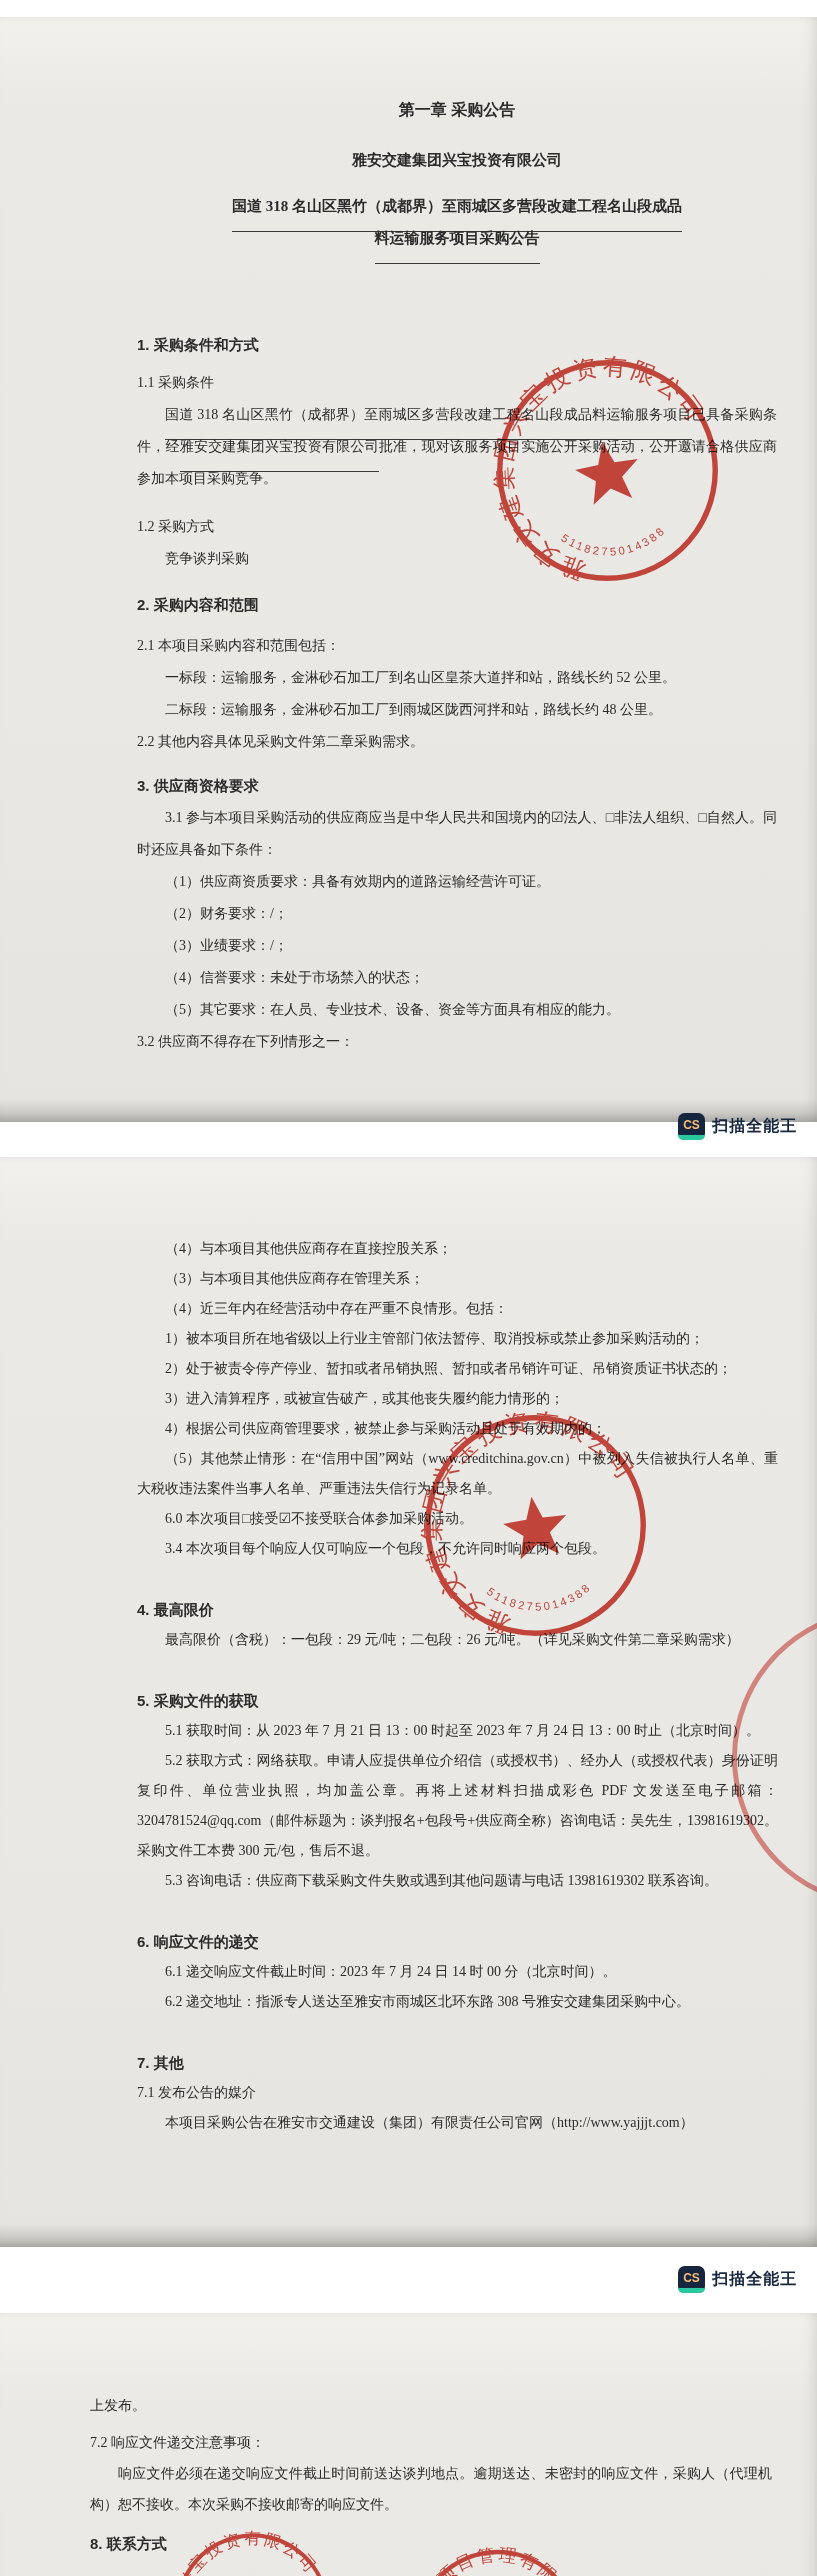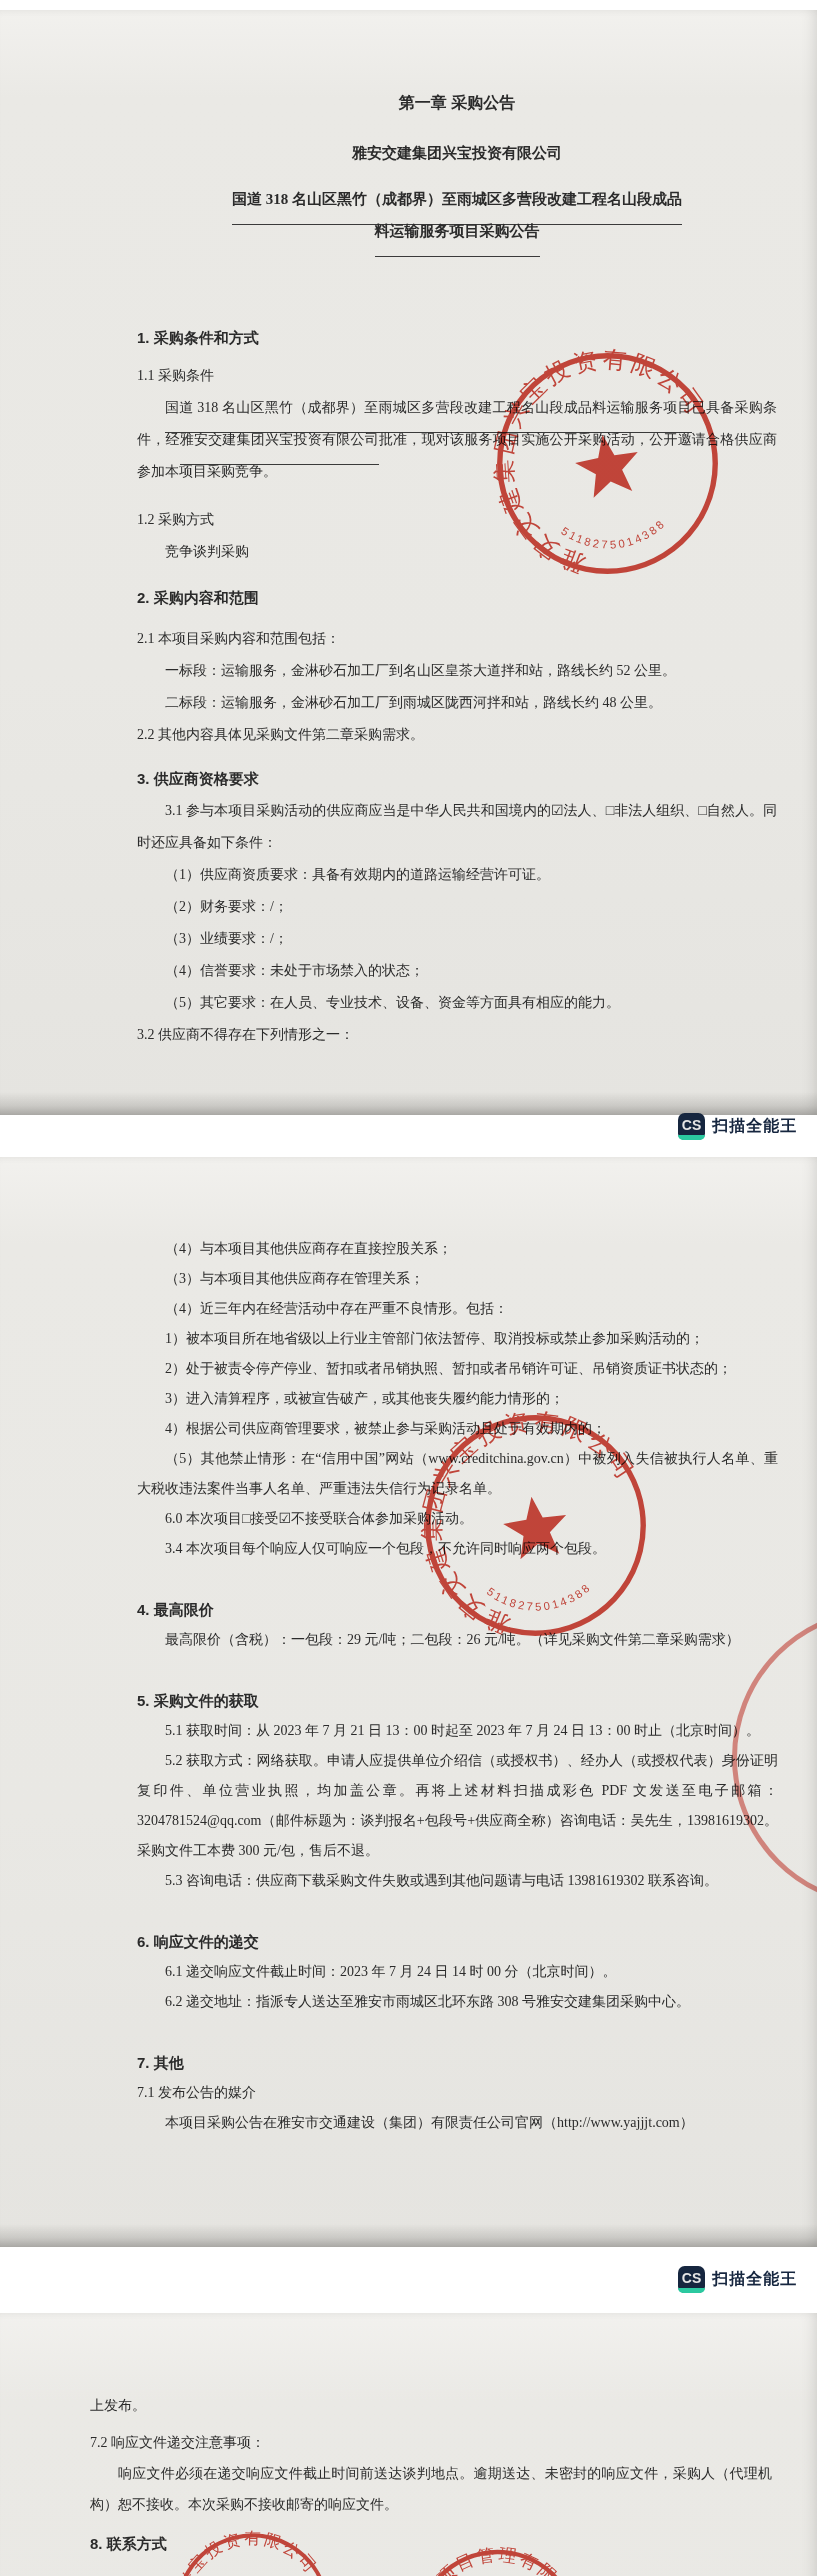--- a/index.html
+++ b/index.html
@@ -3,21 +3,21 @@
 <meta charset="utf-8">
 <style>
   html,body{margin:0;padding:0;}
   body{width:818px;height:3470px;position:relative;background:#ffffff;
        font-family:"Liberation Serif", serif;color:#2b2b2b;overflow:hidden;}
   .page{position:absolute;left:0;width:818px;overflow:hidden;
         background:linear-gradient(180deg,#f2f1ee 0%,#eae9e5 8%,#e9e8e4 60%,#e5e4e0 100%);
         box-shadow:inset -10.3px 0 15.5px -9.3px rgba(0,0,0,.16), inset 0 5.2px 9.3px -6.2px rgba(0,0,0,.06);}
   .page::after{content:"";position:absolute;left:0;right:0;bottom:0;height:23px;
         background:linear-gradient(to bottom, rgba(80,78,74,0) 0%, rgba(80,78,74,.18) 60%, rgba(60,58,55,.34) 100%);}
-  .page1{top:10px;height:1105px;}
+  .page1{top:17px;height:1105px;}
   .page2{top:1157px;height:1090px;}
   .page3{top:2313px;height:1110px;}
   .inner{position:relative;}
   .p1i{padding:77px 41px 0 137px;}
   .p2i{padding:77px 40px 0 137px;}
   .p3i{padding:77px 46px 0 90px;}
   .ln{font-size:14px;line-height:32px;min-height:32px;}
   .p2i .ln{line-height:30px;min-height:30px;}
   .p3i .ln{line-height:31px;min-height:31px;}
   .para{margin:0;text-indent:2em;text-align:justify;}
@@ -34,22 +34,22 @@
   .contacts{display:grid;grid-template-columns:291px 1fr;column-gap:0;margin-top:8.2px;}
   .contacts .cell{font-size:14px;line-height:31px;min-height:36px;}
   
   .stamp{position:absolute;mix-blend-mode:multiply;opacity:.9;}
   .ring{position:absolute;border:5.2px solid rgba(205,55,43,.55);border-radius:50%;
         mix-blend-mode:multiply;}
   
   .wm{position:absolute;left:678px;width:139px;height:29px;display:flex;align-items:center;gap:7.2px;}
   .wm-logo{position:relative;width:27px;height:27px;border-radius:6.7px;background:#16263f;
            display:flex;align-items:center;justify-content:center;flex:0 0 auto;}
-  .wm-logo i{font-style:normal;color:#e5e5e5;font-family:"Liberation Sans",sans-serif;
-             font-weight:700;font-size:14px;margin-top:-3.1px;}
+  .wm-logo i{font-style:normal;color:#fdba74;font-family:"Liberation Sans",sans-serif;
+             font-weight:700;font-size:12px;margin-top:-3.1px;}
   .wm-logo::after{content:"";position:absolute;left:0;right:0;bottom:0;height:5.2px;
              background:#2bc9a0;border-radius:0 0 6.7px 6.7px;}
   .wm-text{color:#16263f;font-family:"Liberation Sans",sans-serif;font-weight:700;font-size:16px;
            letter-spacing:1px;white-space:nowrap;}
   svg text{font-family:"Liberation Sans",sans-serif;}
 </style>
 </head>
 <body>
 
 <section class="page page1">

